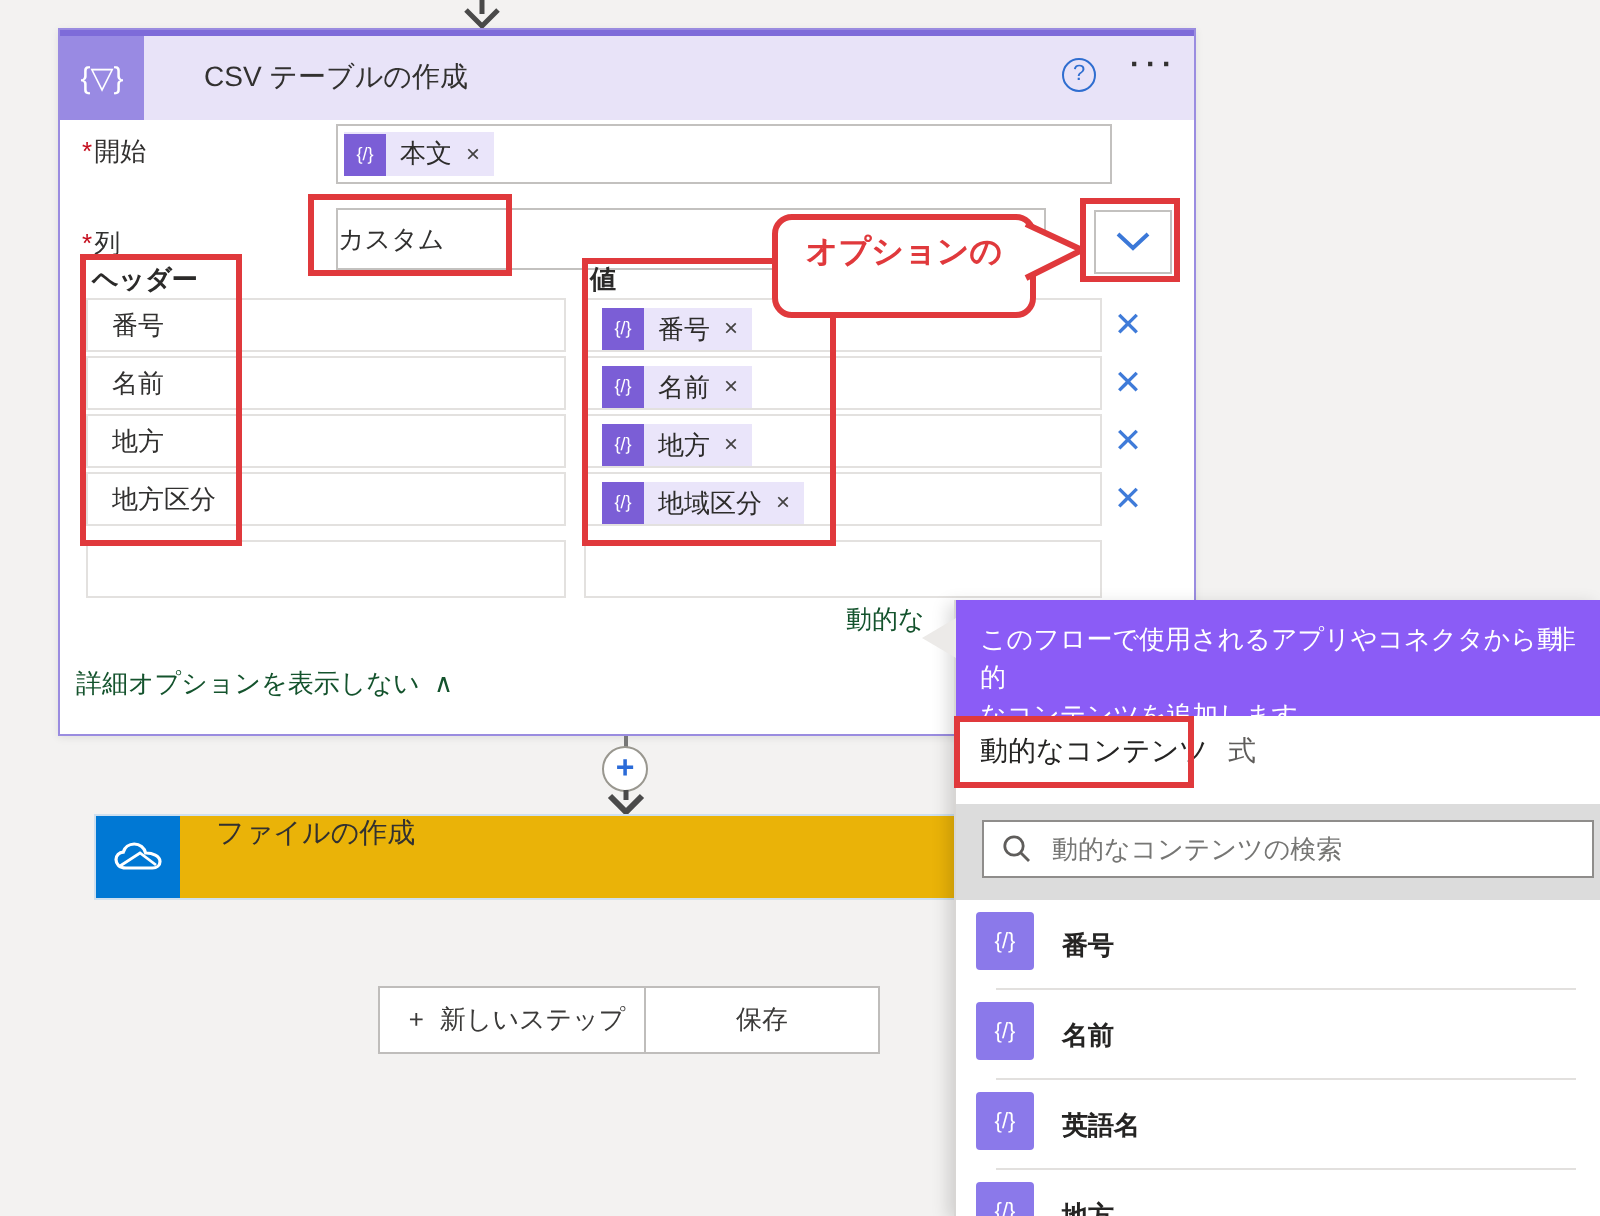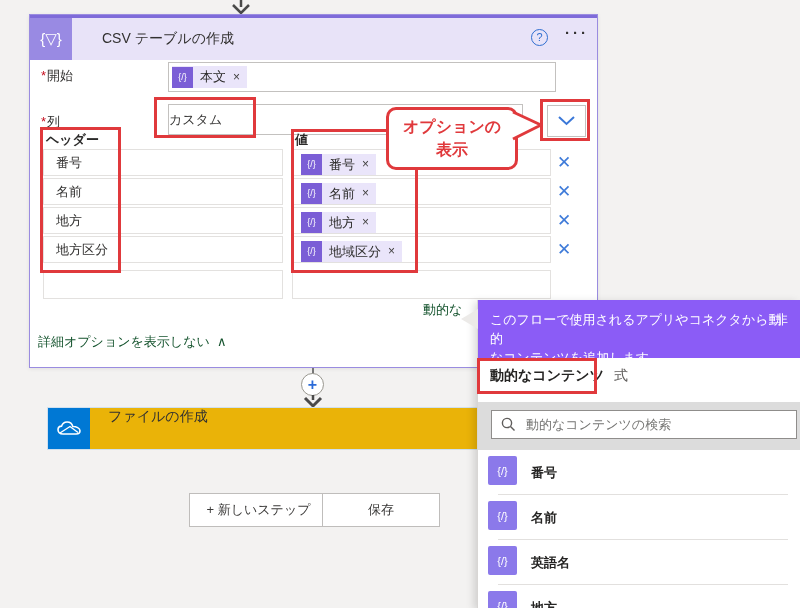--- a/index.html
+++ b/index.html
@@ -48,21 +48,21 @@
   
   .btn{background:#fff;border:1px solid #bfbdbb;font-size:13px;color:#3b3a39;
        display:flex;align-items:center;justify-content:center;cursor:pointer;}
   
   .panel{left:477px;top:300px;width:323px;height:308px;background:#fff;z-index:40;
          border-left:1px solid #d8d6d4;box-shadow:-3px 2px 8px rgba(0,0,0,.15);}
   .panel-banner{left:0;top:0;width:100%;height:58px;background:#8b5cf6;color:#fff;
                 font-size:13px;line-height:19px;padding:10px 12px;box-sizing:border-box;}
   .panel-banner-right{position:absolute;right:12px;top:10px;font-size:13px;color:#fff;}
   .tab{font-size:14px;cursor:pointer;}
-  .tab.active{font-weight:bold;color:#252423;}
+  .tab.active{font-weight:normal;color:#252423;}
   .tab.inactive{color:#5f5d5b;}
   .search-strip{left:0;top:102px;width:100%;height:48px;background:#dcdcdc;}
   .search-box{left:13px;top:110px;width:306px;height:29px;background:#fff;
               border:1px solid #8f8d8b;display:flex;align-items:center;}
   .search-box input{border:0;outline:0;flex:1;font-size:13px;color:#444;
                     font-family:inherit;background:transparent;}
   .search-box input::placeholder{color:#767674;}
   .item-icon{width:29px;height:29px;background:#8b79ea;border-radius:2px;color:#fff;
              font-size:11px;display:flex;align-items:center;justify-content:center;}
   .item-label{font-size:13px;font-weight:bold;color:#252423;}
@@ -175,21 +175,21 @@
     <svg width="26" height="17" viewBox="0 0 26 17">
       <path d="M7 14 C3.5 14 2 11.8 2 9.8 C2 7.8 3.6 6.2 5.6 6.1 C6.3 3.7 8.5 2 11.1 2
                C13.9 2 16.2 3.9 16.8 6.5 C16.9 6.5 17 6.5 17.2 6.5 C20 6.5 24 8 24 10.7
                C24 12.6 22.4 14 20.2 14 Z" fill="none" stroke="#fff" stroke-width="1.6"></path>
       <path d="M4 13 L14 6.5 L22 12.5" fill="none" stroke="#fff" stroke-width="1.4"></path>
     </svg>
   </div>
   <div class="file-title">ファイルの作成</div>
 </div>
 
-<div class="abs btn" style="left:189px;top:493px;width:139px;height:34px;">+ 新しいステップ</div>
+<div class="abs btn" style="left:189px;top:493px;width:139px;height:34px;font-family:Liberation Mono, monospace;">+ 新しいステップ</div>
 <div class="abs btn" style="left:322px;top:493px;width:118px;height:34px;">保存</div>
 
 <div class="abs panel">
   <div class="abs panel-banner">
     <div>このフローで使用されるアプリやコネクタから動的</div>
     <div>なコンテンツを追加します。</div>
     <div class="panel-banner-right">非</div>
   </div>
   <div class="abs tab active" style="left:12px;top:67px;">動的なコンテンツ</div>
   <div class="abs tab inactive" style="left:136px;top:67px;">式</div>
@@ -222,19 +222,18 @@
 <svg class="abs" style="left:461px;top:309px;z-index:45;" width="17" height="20" viewBox="0 0 17 20">
   <polygon points="17,0 0,10 17,20" fill="#eceae8"></polygon>
 </svg>
 
 <div class="abs ann" style="left:154px;top:97px;width:102px;height:41px;"></div>
 <div class="abs ann" style="left:540px;top:99px;width:50px;height:42px;"></div>
 <div class="abs ann" style="left:40px;top:127px;width:81px;height:146px;"></div>
 <div class="abs ann" style="left:291px;top:129px;width:127px;height:144px;"></div>
 <div class="abs ann" style="left:477px;top:358px;width:120px;height:36px;"></div>
 
-<div class="abs callout" style="left:386px;top:107px;width:132px;height:63px;">
+<div class="abs callout" style="left:386px;top:107px;width:132px;height:52px;">
   <div>オプションの</div>
-  <div>表示</div>
 </div>
 <svg class="abs z60" style="left:512px;top:106px;" width="34" height="40" viewBox="0 0 34 40">
   <path d="M1,6 L29,19 L1,33" fill="#ffffff" stroke="#e0393c" stroke-width="3" stroke-linejoin="round"></path>
 </svg>
 
 </body></html>

